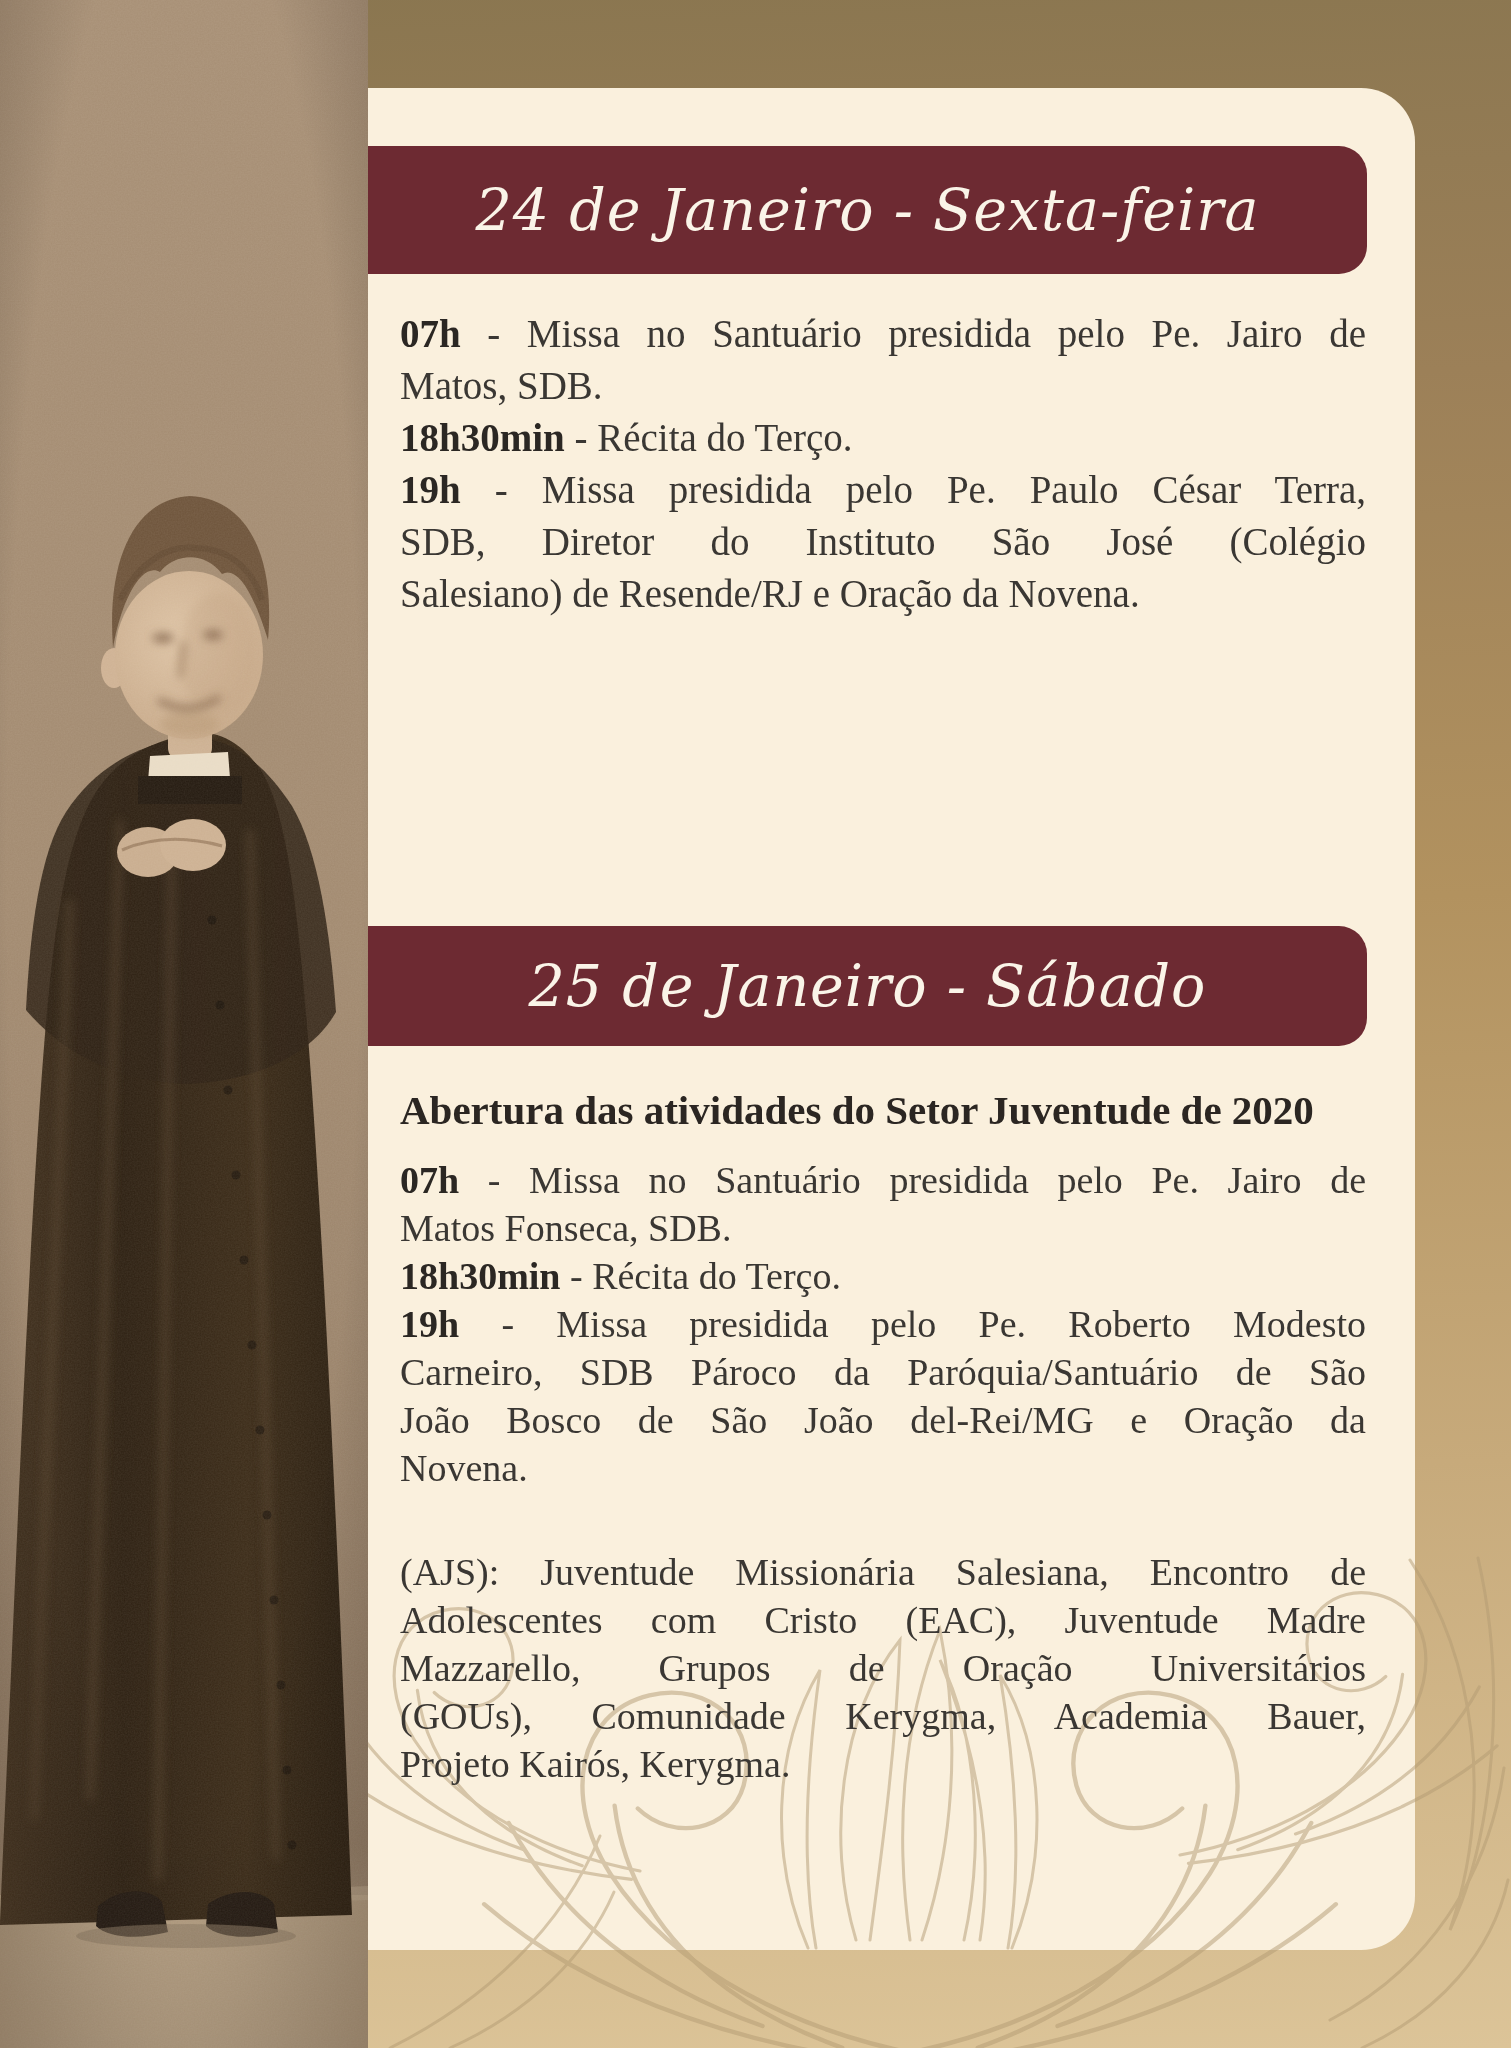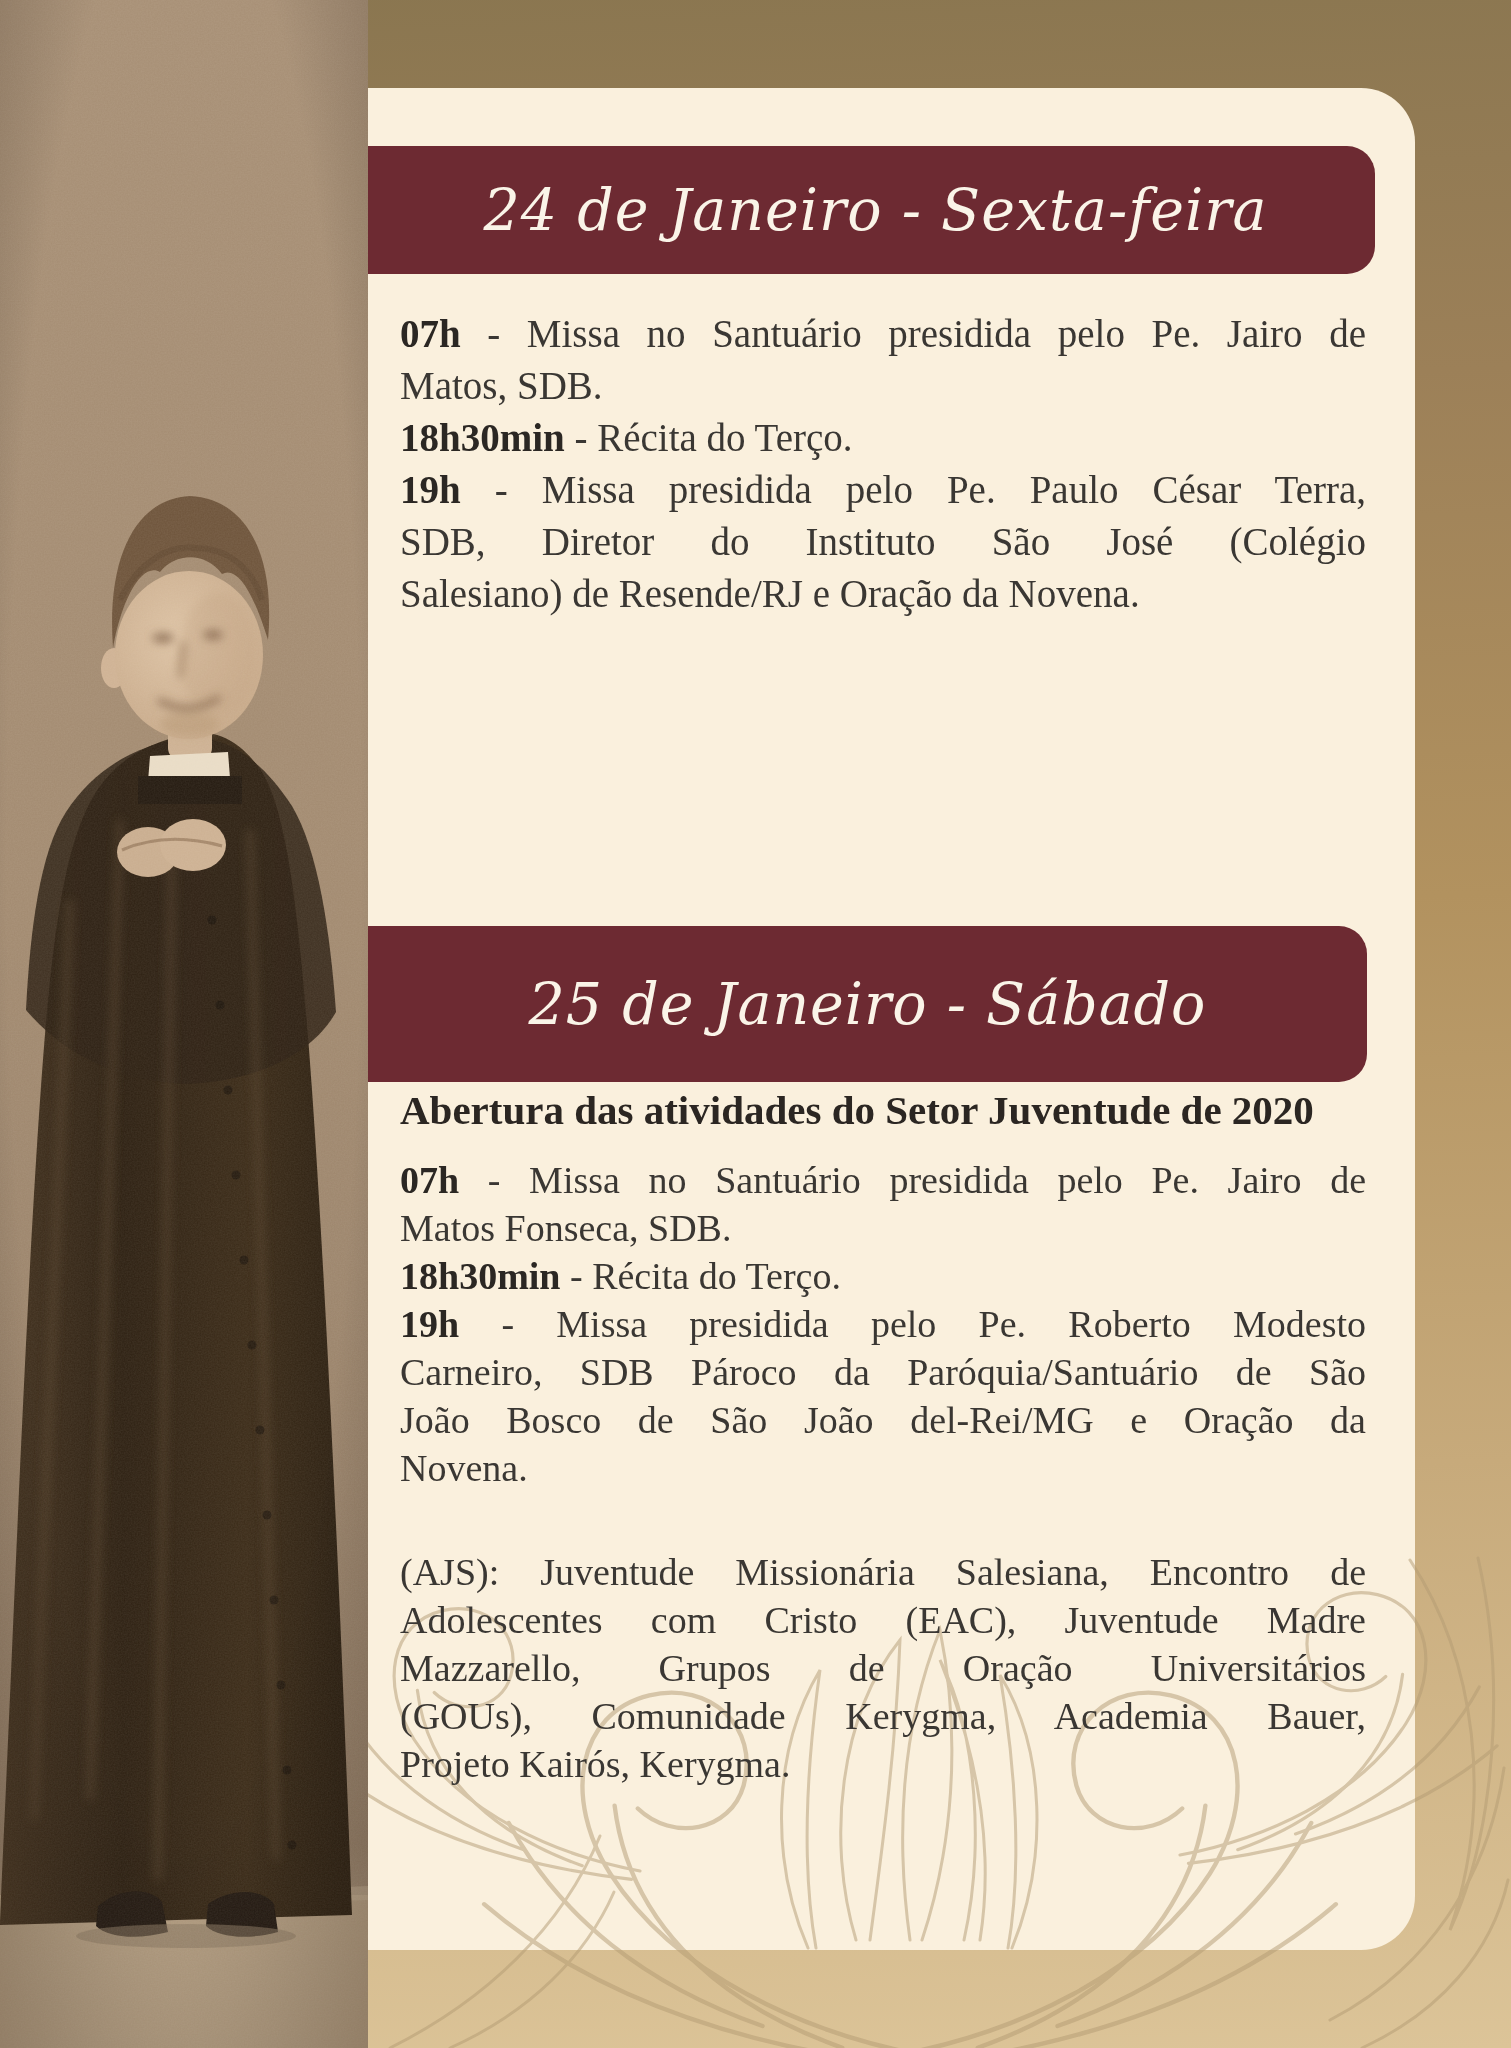--- a/index.html
+++ b/index.html
@@ -7,22 +7,22 @@
     position:relative;width:1511px;height:2048px;overflow:hidden;
     background:linear-gradient(178deg,#8a7650 0%,#9c8058 20%,#b2925f 45%,#c7aa7b 72%,#dcc498 100%);
     font-family:"Liberation Serif",serif;
   }
   .photo{position:absolute;left:0;top:0;width:368px;height:2048px;z-index:4;}
   .panel{position:absolute;left:368px;top:88px;width:1047px;height:1862px;
     background:#faf0dd;border-radius:0 54px 54px 0;z-index:0;}
   .ornaments{position:absolute;left:300px;top:1500px;width:1211px;height:548px;z-index:1;}
   .banner{position:absolute;left:368px;width:999px;background:#6d2a32;
     border-radius:0 28px 28px 0;display:flex;align-items:center;justify-content:center;z-index:3;}
-  .banner-1{top:146px;height:128px;padding-left:8px;}
-  .banner-2{top:926px;height:156px;}
+  .banner-1{top:146px;height:128px;}
+  .banner-2{top:926px;height:120px;}
   .banner-title{font-family:"DejaVu Serif",serif;font-style:italic;font-size:57px;
     color:#faf4e8;letter-spacing:1px;white-space:nowrap;}
   .textcol{position:absolute;left:400px;width:966px;color:#3a3733;z-index:2;}
   .s1{font-size:39px;line-height:52px;}
   .s2{font-size:38px;line-height:48px;}
   .events-1{top:308px;}
   .part-1{top:676px;}
   .events-2{top:1156px;}
   .part-2{top:1548px;}
   .heading{position:absolute;left:400px;top:1086px;width:966px;z-index:2;

